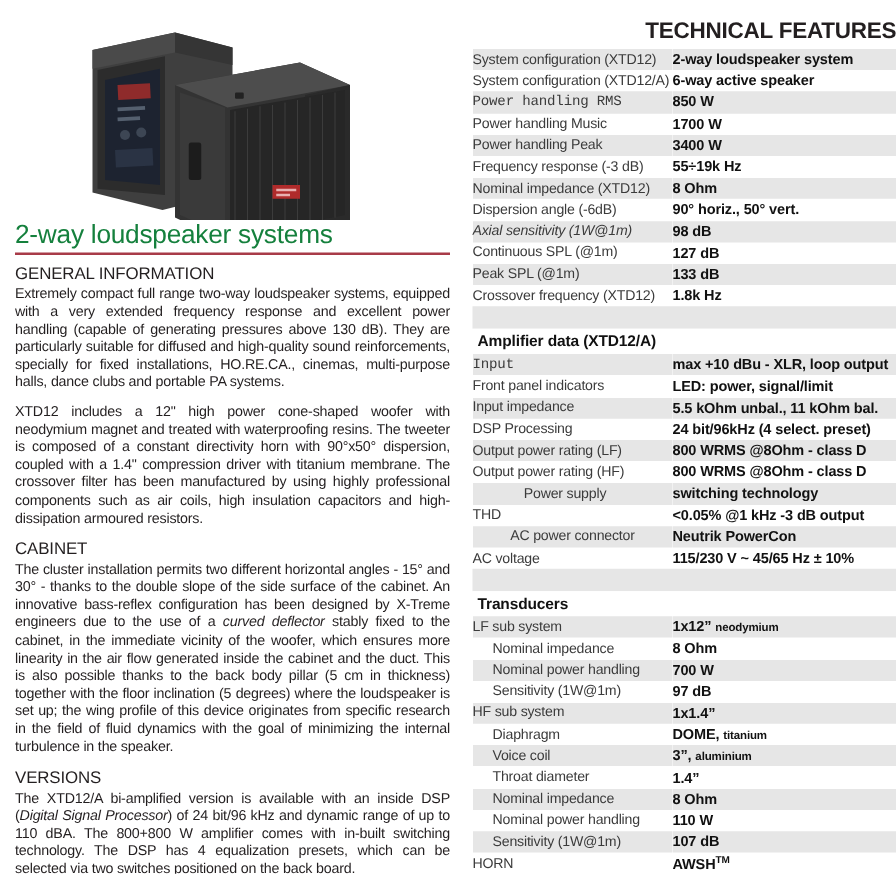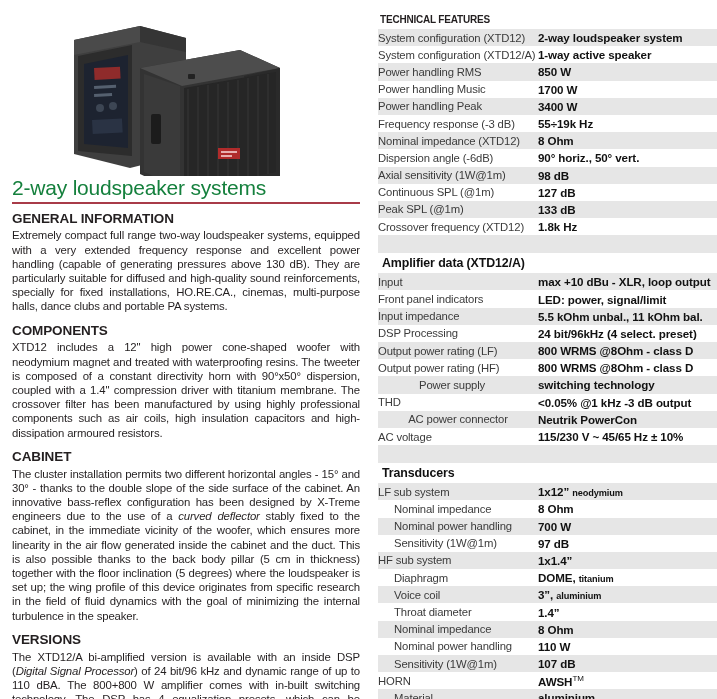--- a/index.html
+++ b/index.html
@@ -50,40 +50,41 @@
     margin: 0 0 3px 0;
     line-height: 1.1;
   }
   .title-rule {
     height: 1.5px;
     background: #a83b48;
     margin-bottom: 7px;
   }
   .sec-head {
     font-size: 13.5px;
-    font-weight: bold;
+    font-weight: normal;
     letter-spacing: -0.1px;
     margin: 0 0 1px 0;
     line-height: 1.25;
   }
   .sec-body {
     font-size: 11.4px;
     line-height: 1.245;
     text-align: justify;
     margin: 0 0 9px 0;
     letter-spacing: -0.15px;
   }
   .sec-body i { font-style: italic; }
 
   
   .spec-title {
-    font-size: 10px;
+    font-size: 18px;
     font-weight: bold;
     letter-spacing: -0.2px;
     margin: 0 0 4px 2px;
+    text-align: right;
   }
   .spec-table {
     width: 100%;
     border-collapse: collapse;
     table-layout: fixed;
   }
   .spec-table td {
     padding: 0;
     vertical-align: middle;
   }
@@ -107,21 +108,21 @@
     white-space: nowrap;
     overflow: hidden;
   }
   .cell-val .small {
     font-size: 9.2px;
     font-weight: bold;
   }
   .cell-val .tm {
     font-size: 8px;
     vertical-align: super;
-    font-weight: normal;
+    font-weight: bold;
   }
   .subhead-row td {
     font-size: 12.4px;
     font-weight: bold;
     color: #111111;
     letter-spacing: -0.1px;
     padding-left: 4px;
     height: 20px;
     background: #ffffff;
   }
@@ -180,43 +181,42 @@
         <rect x="176" y="66" width="7" height="5" rx="1" fill="#222"></rect>
       </svg>
     </div>
 
     <h1 class="doc-title">2-way loudspeaker systems</h1>
     <div class="title-rule"></div>
 
     <div id="left-sections">
         <div class="sec-head">GENERAL INFORMATION</div>
         <p class="sec-body">Extremely compact full range two-way loudspeaker systems, equipped with a very extended frequency response and excellent power handling (capable of generating pressures above 130 dB). They are particularly suitable for diffused and high-quality sound reinforcements, specially for fixed installations, HO.RE.CA., cinemas, multi-purpose halls, dance clubs and portable PA systems.</p>
-        <div class="sec-head">COMPONENTS</div>
         <p class="sec-body">XTD12 includes a 12" high power cone-shaped woofer with neodymium magnet and treated with waterproofing resins. The tweeter is composed of a constant directivity horn with 90°x50° dispersion, coupled with a 1.4" compression driver with titanium membrane. The crossover filter has been manufactured by using highly professional components such as air coils, high insulation capacitors and high-dissipation armoured resistors.</p>
         <div class="sec-head">CABINET</div>
         <p class="sec-body">The cluster installation permits two different horizontal angles - 15° and 30° - thanks to the double slope of the side surface of the cabinet. An innovative bass-reflex configuration has been designed by X-Treme engineers due to the use of a <i>curved deflector</i> stably fixed to the cabinet, in the immediate vicinity of the woofer, which ensures more linearity in the air flow generated inside the cabinet and the duct. This is also possible thanks to the back body pillar (5 cm in thickness) together with the floor inclination (5 degrees) where the loudspeaker is set up; the wing profile of this device originates from specific research in the field of fluid dynamics with the goal of minimizing the internal turbulence in the speaker.</p>
         <div class="sec-head">VERSIONS</div>
         <p class="sec-body">The XTD12/A bi-amplified version is available with an inside DSP (<i>Digital Signal Processor</i>) of 24 bit/96 kHz and dynamic range of up to 110 dBA. The 800+800 W amplifier comes with in-built switching technology. The DSP has 4 equalization presets, which can be selected via two switches positioned on the back board.</p>
       </div>
   </div>
 
   <div class="col-right">
     <div class="spec-title">TECHNICAL FEATURES</div>
     <table class="spec-table">
       <tbody id="spec-body">
           <tr class="row shade">
             <td class="cell-key" style="width: 160px;">System configuration (XTD12)</td>
             <td class="cell-val">2-way loudspeaker system</td>
           </tr>
           <tr class="row plain">
             <td class="cell-key" style="width: 160px;">System configuration (XTD12/A)</td>
-            <td class="cell-val">1-way active speaker</td>
-          </tr>
-          <tr class="row shade">
-            <td class="cell-key" style="width: 160px;">Power handling RMS</td>
+            <td class="cell-val">6-way active speaker</td>
+          </tr>
+          <tr class="row shade">
+            <td class="cell-key" style="width: 160px; font-family: Liberation Mono, monospace;">Power handling RMS</td>
             <td class="cell-val">850 W</td>
           </tr>
           <tr class="row plain">
             <td class="cell-key" style="width: 160px;">Power handling Music</td>
             <td class="cell-val">1700 W</td>
           </tr>
           <tr class="row shade">
             <td class="cell-key" style="width: 160px;">Power handling Peak</td>
             <td class="cell-val">3400 W</td>
           </tr>
@@ -226,21 +226,21 @@
           </tr>
           <tr class="row shade">
             <td class="cell-key" style="width: 160px;">Nominal impedance (XTD12)</td>
             <td class="cell-val">8 Ohm</td>
           </tr>
           <tr class="row plain">
             <td class="cell-key" style="width: 160px;">Dispersion angle (-6dB)</td>
             <td class="cell-val">90° horiz., 50° vert.</td>
           </tr>
           <tr class="row shade">
-            <td class="cell-key" style="width: 160px;">Axial sensitivity (1W@1m)</td>
+            <td class="cell-key" style="width: 160px; font-style: italic;">Axial sensitivity (1W@1m)</td>
             <td class="cell-val">98 dB</td>
           </tr>
           <tr class="row plain">
             <td class="cell-key" style="width: 160px;">Continuous SPL (@1m)</td>
             <td class="cell-val">127 dB</td>
           </tr>
           <tr class="row shade">
             <td class="cell-key" style="width: 160px;">Peak SPL (@1m)</td>
             <td class="cell-val">133 dB</td>
           </tr>
@@ -248,21 +248,21 @@
             <td class="cell-key" style="width: 160px;">Crossover frequency (XTD12)</td>
             <td class="cell-val">1.8k Hz</td>
           </tr>
           <tr class="gap-row shade">
             <td colspan="2">&nbsp;</td>
           </tr>
           <tr class="subhead-row">
             <td colspan="2">Amplifier data (XTD12/A)</td>
           </tr>
           <tr class="row shade">
-            <td class="cell-key" style="width: 160px;">Input</td>
+            <td class="cell-key" style="width: 160px; font-family: Liberation Mono, monospace;">Input</td>
             <td class="cell-val">max +10 dBu - XLR, loop output</td>
           </tr>
           <tr class="row plain">
             <td class="cell-key" style="width: 160px;">Front panel indicators</td>
             <td class="cell-val">LED: power, signal/limit</td>
           </tr>
           <tr class="row shade">
             <td class="cell-key" style="width: 160px;">Input impedance</td>
             <td class="cell-val">5.5 kOhm unbal., 11 kOhm bal.</td>
           </tr>

